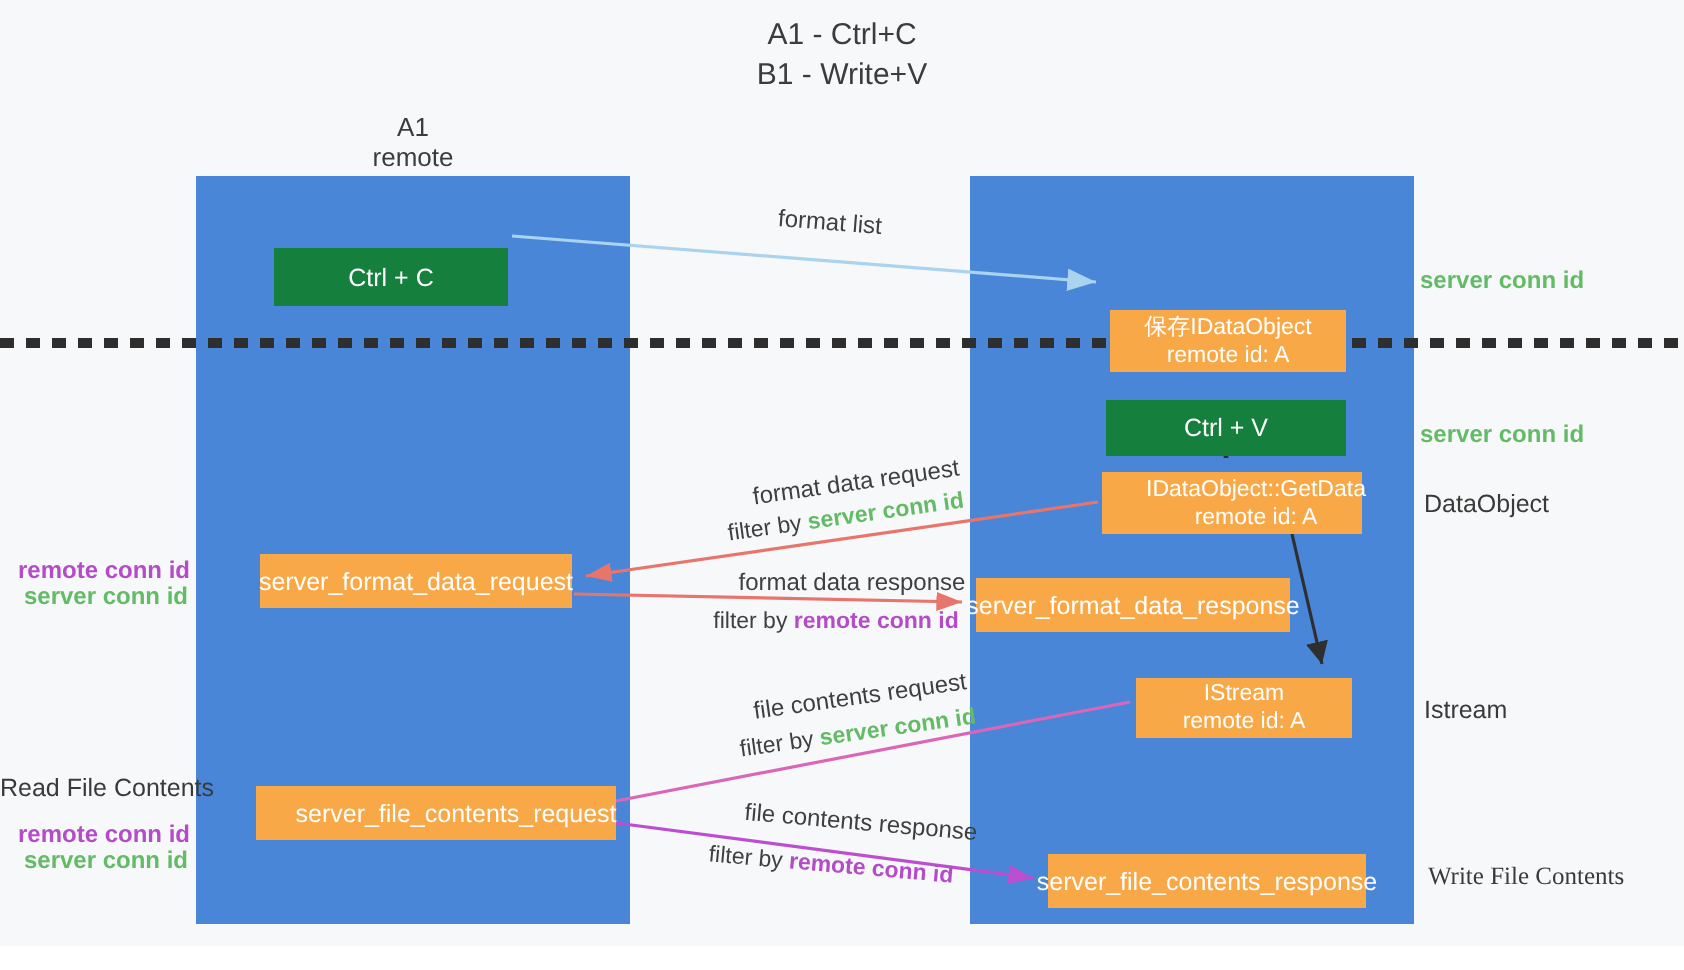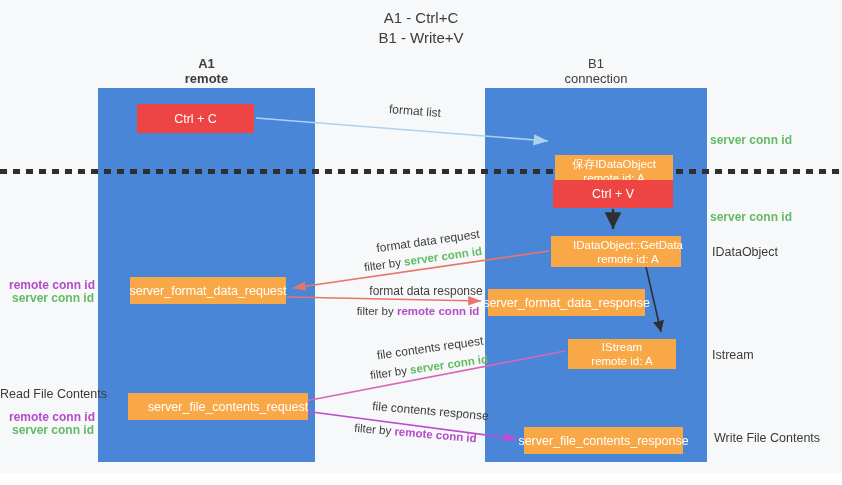--- a/index.html
+++ b/index.html
@@ -23,32 +23,32 @@
   }
   .col{
     position:absolute;top:88px;height:374px;background:#4a86d8;
   }
   .col-left{left:98px;width:217px;}
   .col-right{left:485px;width:222px;}
   .col-header{
     position:absolute;top:56px;text-align:center;color:#3c3c3c;
     font-size:13px;line-height:15px;
   }
-  .col-header.left{left:98px;width:217px;font-weight:bold;}
+  .col-header.left{left:98px;width:217px;}
   .col-header.right{left:485px;width:222px;}
   .dotted-line{
     position:absolute;left:0;top:169px;width:842px;height:5px;
     background:repeating-linear-gradient(90deg,#2e2e2e 0 7px,transparent 7px 13px);
   }
   .node{
     position:absolute;display:flex;flex-direction:column;
     align-items:center;justify-content:center;
     color:#ffffff;text-align:center;
   }
-  .node.green{background:#ef4444;}
+  .node.green{background:#15803d;margin-top:20px;}
   .node.orange{background:#f9a848;}
   .node .l1,.node .l2{display:block;}
   .one-line{font-size:12.5px;}
   .two-line{font-size:11.5px;line-height:14px;}
   .flow-label{
     position:absolute;color:#3f3f3f;font-size:12px;text-align:center;
     white-space:nowrap;
   }
   .filter-label{font-size:11.5px;}
   .green-txt{color:#63bb66;font-weight:bold;}
@@ -67,24 +67,20 @@
 <div class="canvas">
 
   <div class="title">
     <div>A1 - Ctrl+C</div>
     <div>B1 - Write+V</div>
   </div>
 
   <div class="col-header left">
     <div>A1</div>
     <div>remote</div>
-  </div>
-  <div class="col-header right">
-    <div>B1</div>
-    <div>connection</div>
   </div>
 
   <div class="col col-left"></div>
   <div class="col col-right"></div>
 
   <div class="dotted-line"></div>
 
   <svg class="arrows" viewBox="0 0 842 485">
     <defs>
       <marker id="ar-blue" markerWidth="11" markerHeight="9" refX="9" refY="3.5" orient="auto">
@@ -172,23 +168,23 @@
   </div>
 
   <div class="flow-label" style="left:368px;top:404px;width:125px;transform:rotate(5deg);">file contents response</div>
   <div class="flow-label filter-label" style="left:348px;top:427px;width:135px;transform:rotate(5deg);">
     <span>filter by</span>
     <span class="purple-txt">remote conn id</span>
   </div>
 
   <div class="side-label green" style="left:710px;top:133px;">server conn id</div>
   <div class="side-label green" style="left:710px;top:210px;">server conn id</div>
-  <div class="side-label" style="left:712px;top:245px;">IDataObject</div>
+  <div class="side-label" style="left:712px;top:245px;">DataObject</div>
   <div class="side-label" style="left:712px;top:348px;">Istream</div>
-  <div class="side-label" style="left:714px;top:431px;">Write File Contents</div>
+  <div class="side-label" style="left:714px;top:431px;font-family:Liberation Serif, serif;">Write File Contents</div>
 
   <div class="side-label purple left-stack" style="left:9px;top:278px;width:85px;">remote conn id</div>
   <div class="side-label green left-stack" style="left:9px;top:291px;width:85px;">server conn id</div>
 
   <div class="side-label left-stack" style="left:0px;top:387px;width:94px;">Read File Contents</div>
   <div class="side-label purple left-stack" style="left:9px;top:410px;width:85px;">remote conn id</div>
   <div class="side-label green left-stack" style="left:9px;top:423px;width:85px;">server conn id</div>
 
   <div class="bottom-strip"></div>
 </div>

